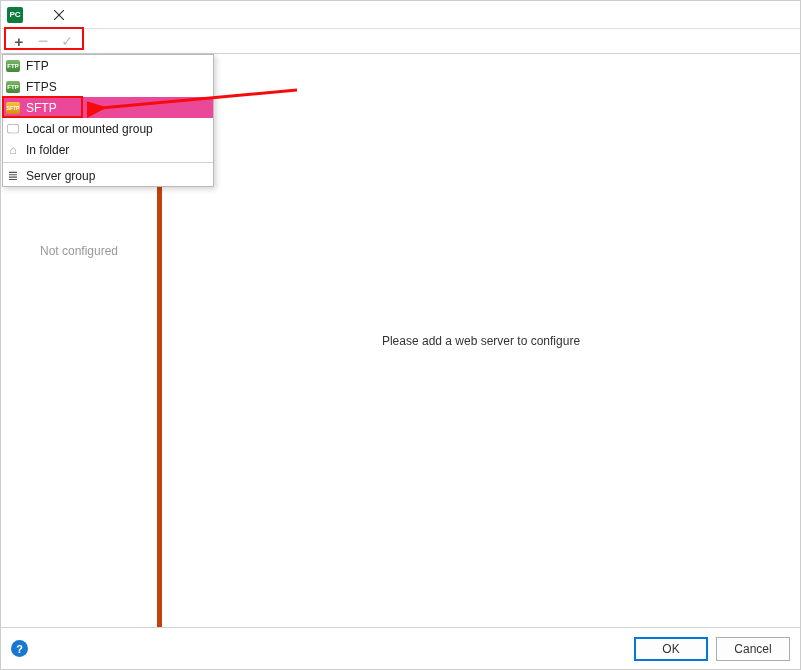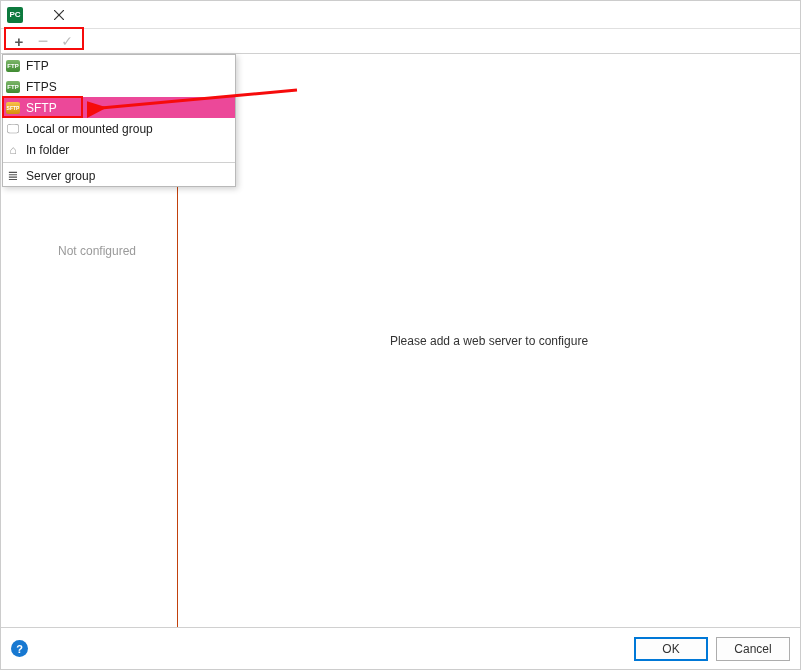--- a/index.html
+++ b/index.html
@@ -87,26 +87,25 @@
     }
     .red-toolbar {
       left: 3px; top: -2px; width: 80px; height: 23px;
     }
     .body {
       display: flex;
       height: calc(100% - 28px - 25px - 42px);
     }
     .sidebar {
       width: 161px;
-      border-right: 1px solid #c2410c;
+      border-right: 5px solid #c2410c;
       display: flex;
       flex-direction: column;
       align-items: center;
       position: relative;
-      margin-left: 16px;
     }
     .placeholder {
       color: #9a9a9a;
       margin-top: 190px;
     }
     .main {
       flex: 1;
       display: flex;
       align-items: center;
       justify-content: center;
@@ -148,21 +147,21 @@
       cursor: pointer;
     }
     .btn.primary {
       border: 2px solid #0078d7;
       margin-left: 47px;
     }
     .dropdown {
       position: absolute;
       left: 1px;
       top: 53px;
-      width: 234px;
+      width: 212px;
       background: #fff;
       border: 1px solid #b9b9b9;
       box-shadow: 2px 2px 6px rgba(0,0,0,0.18);
       z-index: 10;
     }
     .dd-item {
       height: 21px;
       display: flex;
       align-items: center;
       padding: 0 4px 0 2px;

